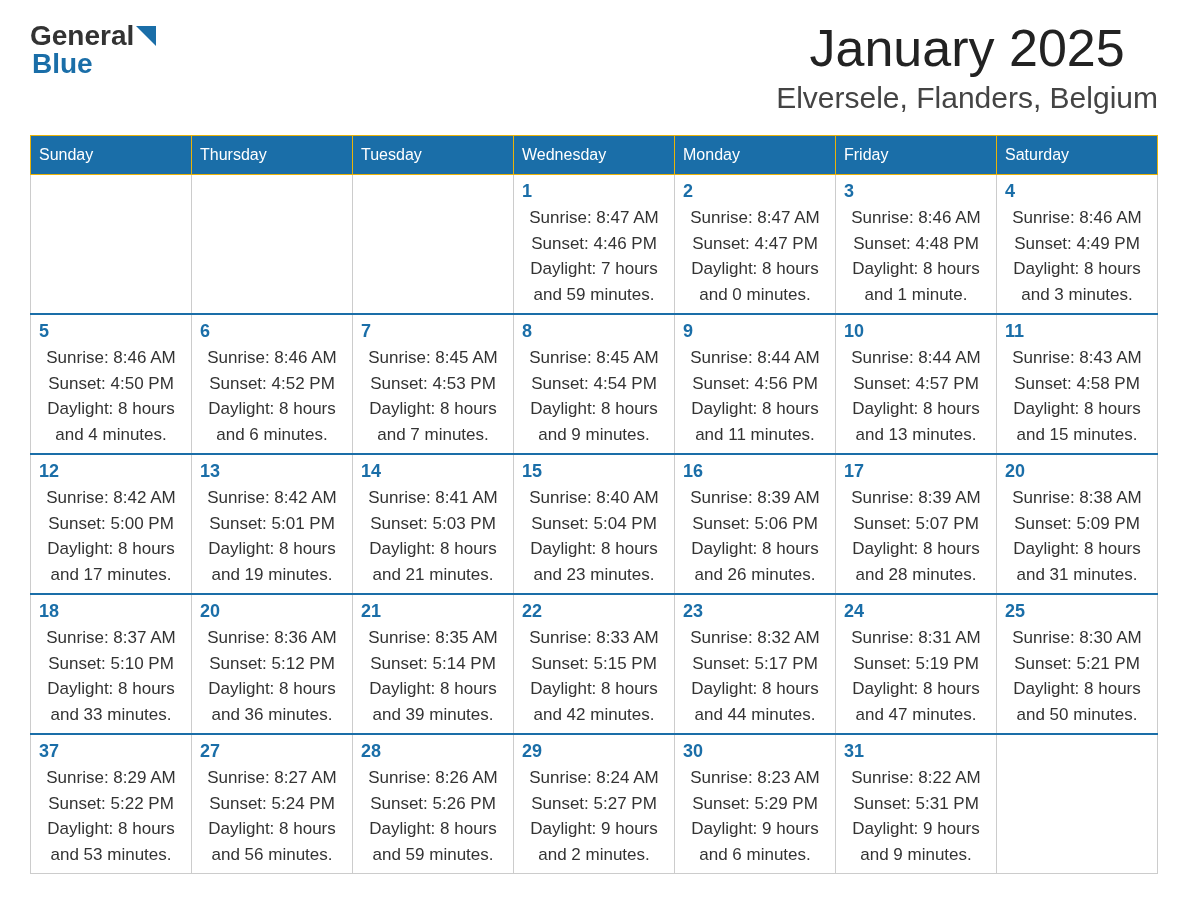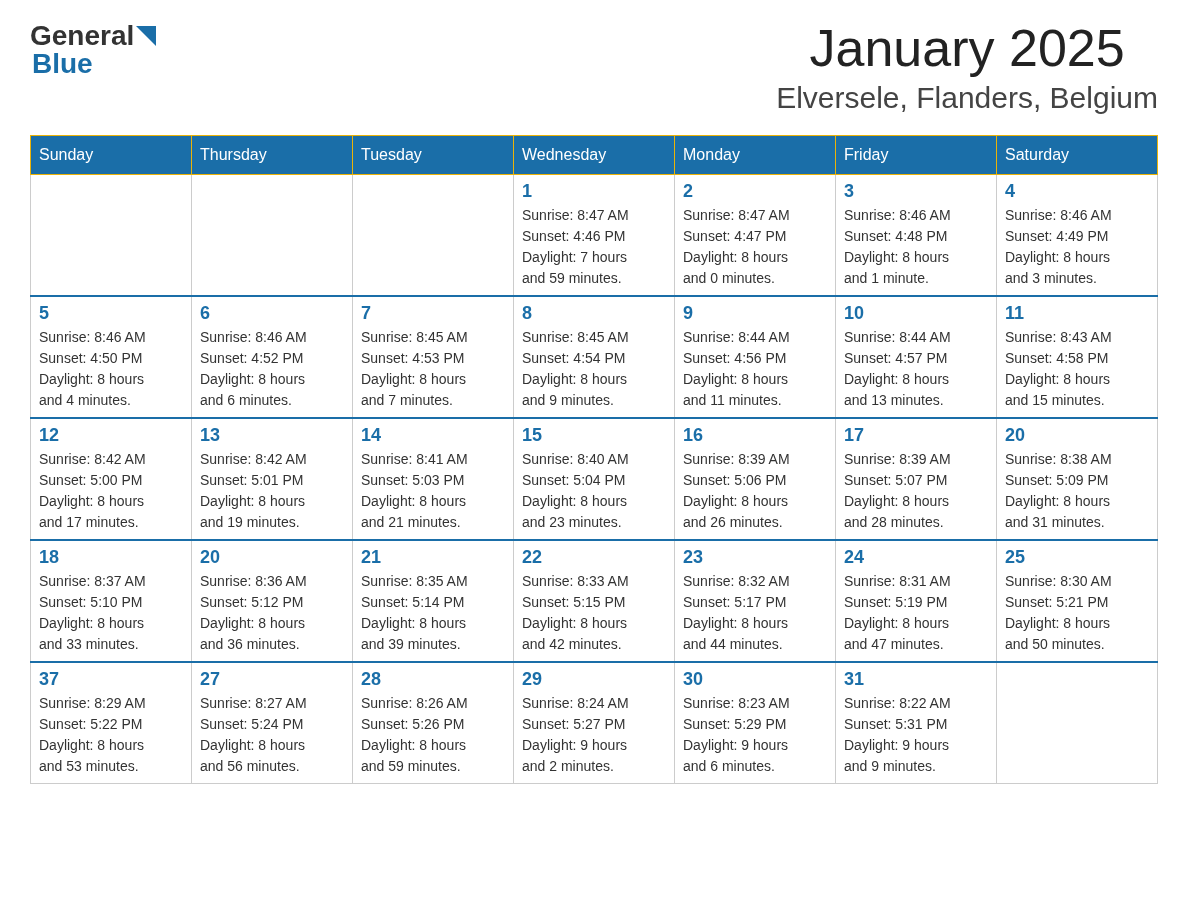--- a/index.html
+++ b/index.html
@@ -52,23 +52,24 @@
       min-height: 90px;
     }
     .day-number {
       font-size: 18px;
       color: #1a6ea8;
       font-weight: bold;
       display: block;
       margin-bottom: 3px;
     }
     .day-info {
-      font-size: 14px;
+      font-size: 17px;
       color: #333;
       line-height: 1.5;
+      text-align: center;
     }
     .row-divider {
       border-top: 2px solid #1a6ea8;
     }
     .empty-cell {
       background: #fff;
     }
     tr td {
       height: 100px;
     }

